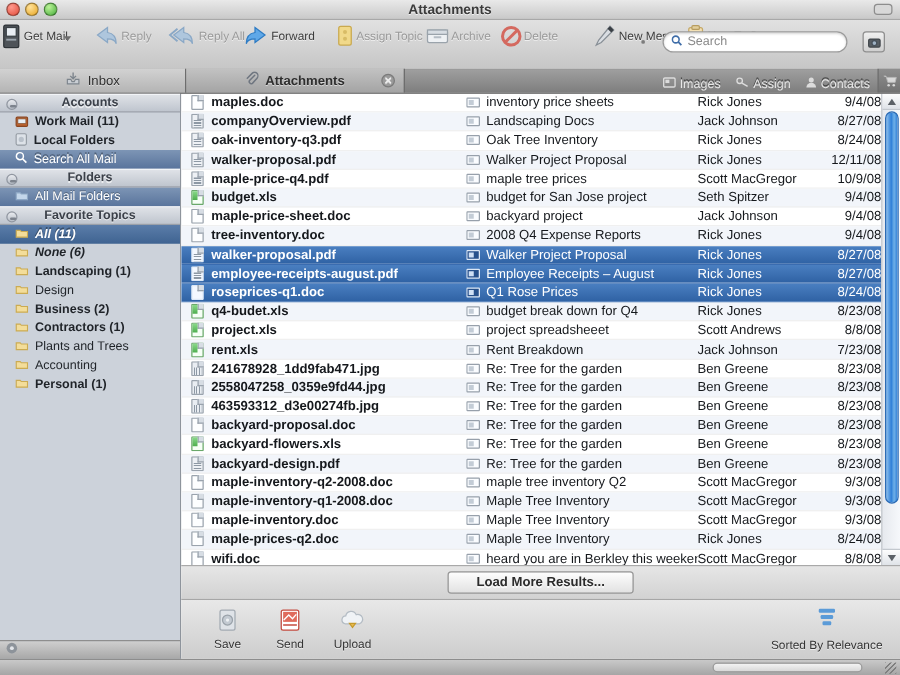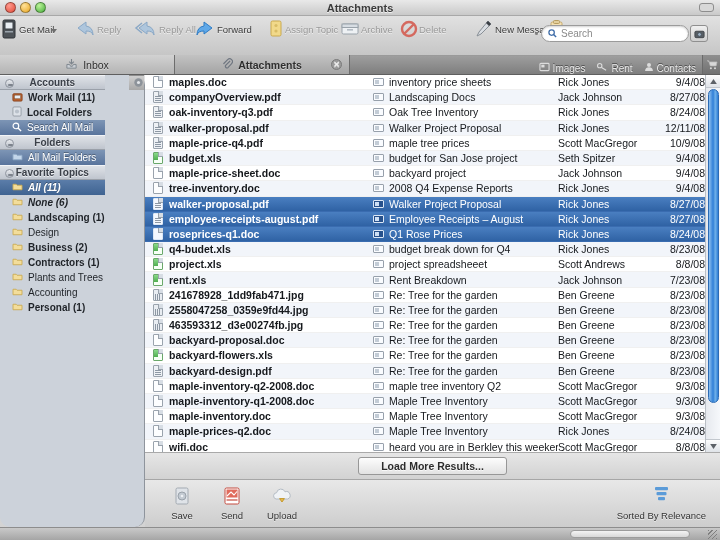--- a/index.html
+++ b/index.html
@@ -46,21 +46,21 @@
   }
   .tbtn .ticon { height: 22px; display: flex; align-items: center; justify-content: center; }
   .tbtn .tlabel { font-size: 9.5px; color: #3c3c3c; white-space: nowrap;
                   text-shadow: 0 1px 0 rgba(255,255,255,.6); }
   .tbtn.dim .tlabel { color: #9a9a9a; }
   .tb-sep { width: 14px; }
   .tri-down { width:0;height:0;border-left:3px solid transparent;border-right:3px solid transparent;
               border-top:4px solid #6d6d6d; position:absolute; right:3px; top:11px; }
 
   
-  .searchwrap { position: absolute; right: 12px; top: 9px; display: flex; align-items: center; gap: 1px; }
+  .searchwrap { position: absolute; right: 12px; top: 9px; display: flex; align-items: center; gap: 12px; }
   .search-dot { width:3px;height:3px;border-radius:50%;background:#7d7d7d;margin-right:2px; }
   .searchbox {
     width: 148px; height: 17px; border-radius: 9px;
     background: #fff; border: 1px solid #9b9b9b;
     display: flex; align-items: center; padding: 0 6px; gap: 4px;
     box-shadow: inset 0 1px 2px rgba(0,0,0,.18);
   }
   .searchbox .sph { font-size: 10px; color: #8a8a8a; }
   .searchbtn { width: 18px; height: 17px; border-radius: 3px;
     background: linear-gradient(#f0f0f0,#cfcfcf); border: 1px solid #8f8f8f;
@@ -74,39 +74,39 @@
     border-bottom: 1px solid #5f5f5f;
   }
   .tab {
     height: 19px; display: flex; align-items: center; gap: 5px;
     padding: 0 8px; font-size: 10.5px; color: #2e2e2e;
     border-right: 1px solid #6d6d6d;
     background: linear-gradient(#d2d2d2,#b4b4b4);
     text-shadow: 0 1px 0 rgba(255,255,255,.5);
   }
   .tab.active { background: linear-gradient(#c2c2c2,#a4a4a4); font-weight: bold; }
-  .tab.inbox { width: 175px; justify-content: center; }
+  .tab.inbox { width: 149px; justify-content: center; }
   .tab.att { width: 175px; justify-content: center; position: relative; }
   .tab-close { width: 11px; height: 11px; border-radius: 50%;
     background: #9a9a9a; border: 1px solid #7b7b7b; position: absolute; right: 7px; top: 4px;
     display:flex;align-items:center;justify-content:center; color:#efefef; font-size:8px; line-height:1; }
   .tab-filler { flex: 1; }
   .tabfilter { display: flex; align-items: center; gap: 11px; padding-right: 6px; }
   .tfitem { display: flex; align-items: center; gap: 3px; font-size: 10px; color: #e8e8e8;
             text-shadow: 0 -1px 0 rgba(0,0,0,.5); }
   .cartbtn { width: 18px; height: 19px; display: flex; align-items: center; justify-content: center;
              border-left: 1px solid #6a6a6a; background: linear-gradient(#8f8f8f,#717171); }
 
   
   .body { flex: 1; display: flex; min-height: 0; }
 
   
   .sidebar {
     width: 145px; flex: 0 0 145px; background: #ccd2da;
-    border-right: 1px solid #8e949c; display: flex; flex-direction: row; min-height: 0; border-radius: 10px;
+    border-right: 1px solid #8e949c; display: flex; flex-direction: column; min-height: 0;
   }
   .sechead {
     height: 15px; display: flex; align-items: center; position: relative;
     background: linear-gradient(#dfe2e7,#bfc5ce);
     border-top: 1px solid #f2f4f7; border-bottom: 1px solid #9aa0a9;
     font-size: 10px; font-weight: bold; color: #3b4049;
     text-shadow: 0 1px 0 rgba(255,255,255,.65);
     justify-content: center;
   }
   .sechead .disc {
@@ -368,21 +368,21 @@
         </span>
         <span>Images</span>
       </div>
       <div class="tfitem">
         <span>
           <svg width="12" height="10" viewBox="0 0 13 11">
             <circle cx="4" cy="4" r="2.4" fill="none" stroke="#dcdcdc" stroke-width="1.2"></circle>
             <path d="M6 6 L11 9" stroke="#dcdcdc" stroke-width="1.3"></path>
           </svg>
         </span>
-        <span>Rent</span>
+        <span>Assign</span>
       </div>
       <div class="tfitem">
         <span>
           <svg width="10" height="10" viewBox="0 0 11 11">
             <circle cx="5.5" cy="3.2" r="2.2" fill="#dcdcdc"></circle>
             <path d="M1.2 10 a4.3 4.3 0 0 1 8.6 0 Z" fill="#dcdcdc"></path>
           </svg>
         </span>
         <span>Contacts</span>
       </div>

